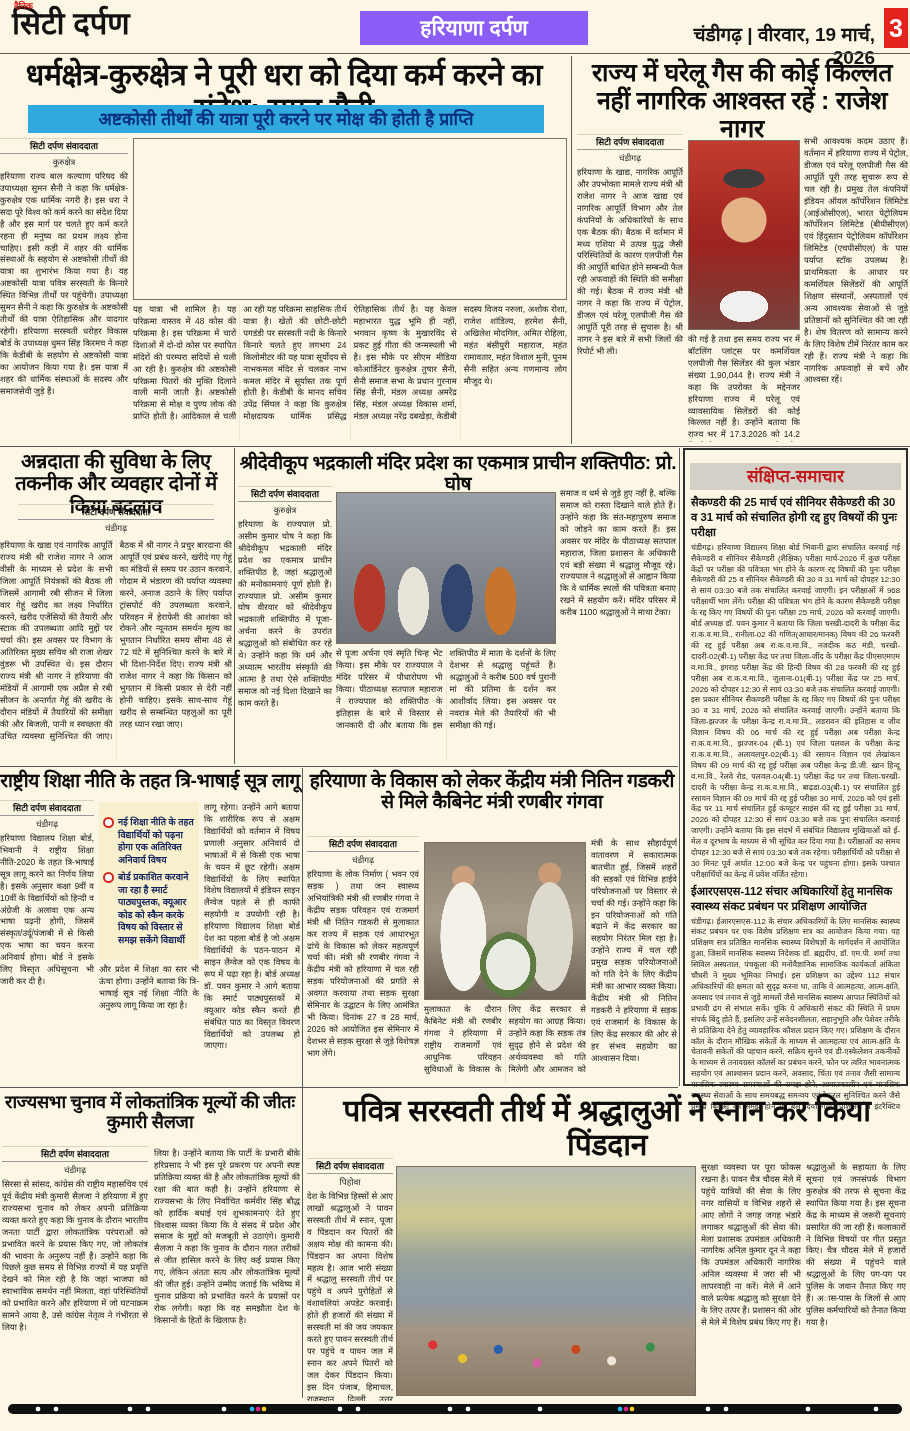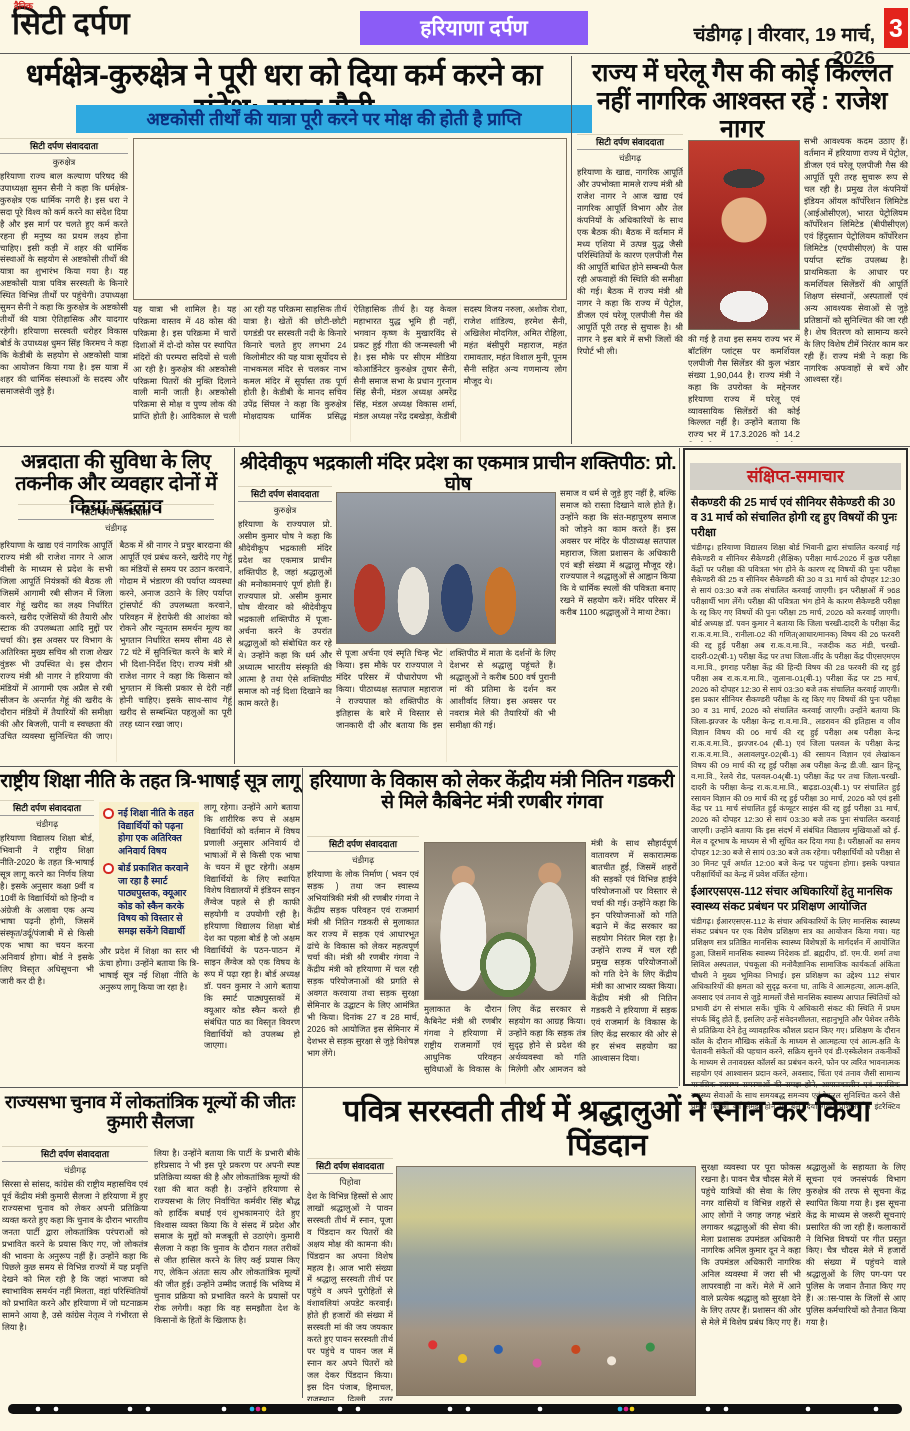--- a/index.html
+++ b/index.html
@@ -6,26 +6,26 @@
   .page{position:relative;width:910px;height:1431px;background:#fcf7e4;overflow:hidden;
         font-family:"Liberation Sans","DejaVu Sans",sans-serif;}
   .abs{position:absolute;}
   .hl{font-weight:700;color:#0d0d0d;text-align:center;line-height:1.12;letter-spacing:-0.3px;}
   .body-txt{font-size:8.4px;line-height:1.42;text-align:justify;color:#232323;overflow:hidden;column-gap:7px;column-rule:1px solid #eee6cf;}
   .byline{font-weight:700;font-size:8.8px;text-align:center;color:#111;padding:1px 0;border-bottom:1px solid #9a9a9a;border-top:1px solid #d9d2bc;}
   .dateline{font-size:8.6px;text-align:center;color:#222;padding:2px 12px 3px;}
   .photo{border:1px solid #7c7160;box-sizing:border-box;}
   .vrule{background:#5a5a5a;width:1px;}
   .hrule{background:#5a5a5a;height:1px;}
-  .bluebar{background:#2fa9e0;color:#0b2f80;font-weight:700;font-size:17.5px;text-align:center;line-height:28px;overflow:hidden;margin-left:48px;}
+  .bluebar{background:#2fa9e0;color:#0b2f80;font-weight:700;font-size:17.5px;text-align:center;line-height:28px;overflow:hidden;}
   .brief-box{border:2px solid #2c2c2c;background:#fcf7e4;box-sizing:border-box;}
   .brief-title{background:#d3d0c8;color:#c2191d;font-weight:700;font-size:17px;text-align:center;line-height:27px;margin:13px 5px 3px 5px;}
   .brief-head{font-weight:700;font-size:11.3px;color:#101010;line-height:1.32;padding:2px 6px;text-align:left;}
   .brief-body{font-size:7.8px;line-height:1.4;text-align:justify;color:#262626;padding:1px 6px;overflow:hidden;}
-  .hibox{background:#f8f0cc;padding:5px 4px;box-sizing:border-box;}
+  .hibox{background:#f8f0cc;padding:14px 4px;box-sizing:border-box;}
   .hibox .bi{display:flex;gap:4px;margin-bottom:5px;}
   .bullet-ring{flex:0 0 auto;width:7px;height:7px;border:2.5px solid #d3261f;border-radius:50%;background:#fff;margin-top:1px;}
   .bi-txt{font-weight:700;font-size:9.3px;line-height:1.35;color:#16255e;text-align:left;}
   .masthead-logo{font-weight:800;font-size:31px;color:#121212;line-height:1;}
   .logo-prefix{position:absolute;top:-9px;left:2px;font-size:9px;font-weight:700;color:#d21f1a;}
   .banner{background:#8b5cf6;color:#fff;font-weight:700;font-size:21px;text-align:center;line-height:34px;}
   .edition{font-weight:700;font-size:19px;color:#161616;text-align:right;}
   .pagebox{background:#e3231c;color:#fff;font-weight:700;font-size:25px;text-align:center;line-height:40px;}
   .regbar{background:#101010;border-radius:5px;
     background-image:

